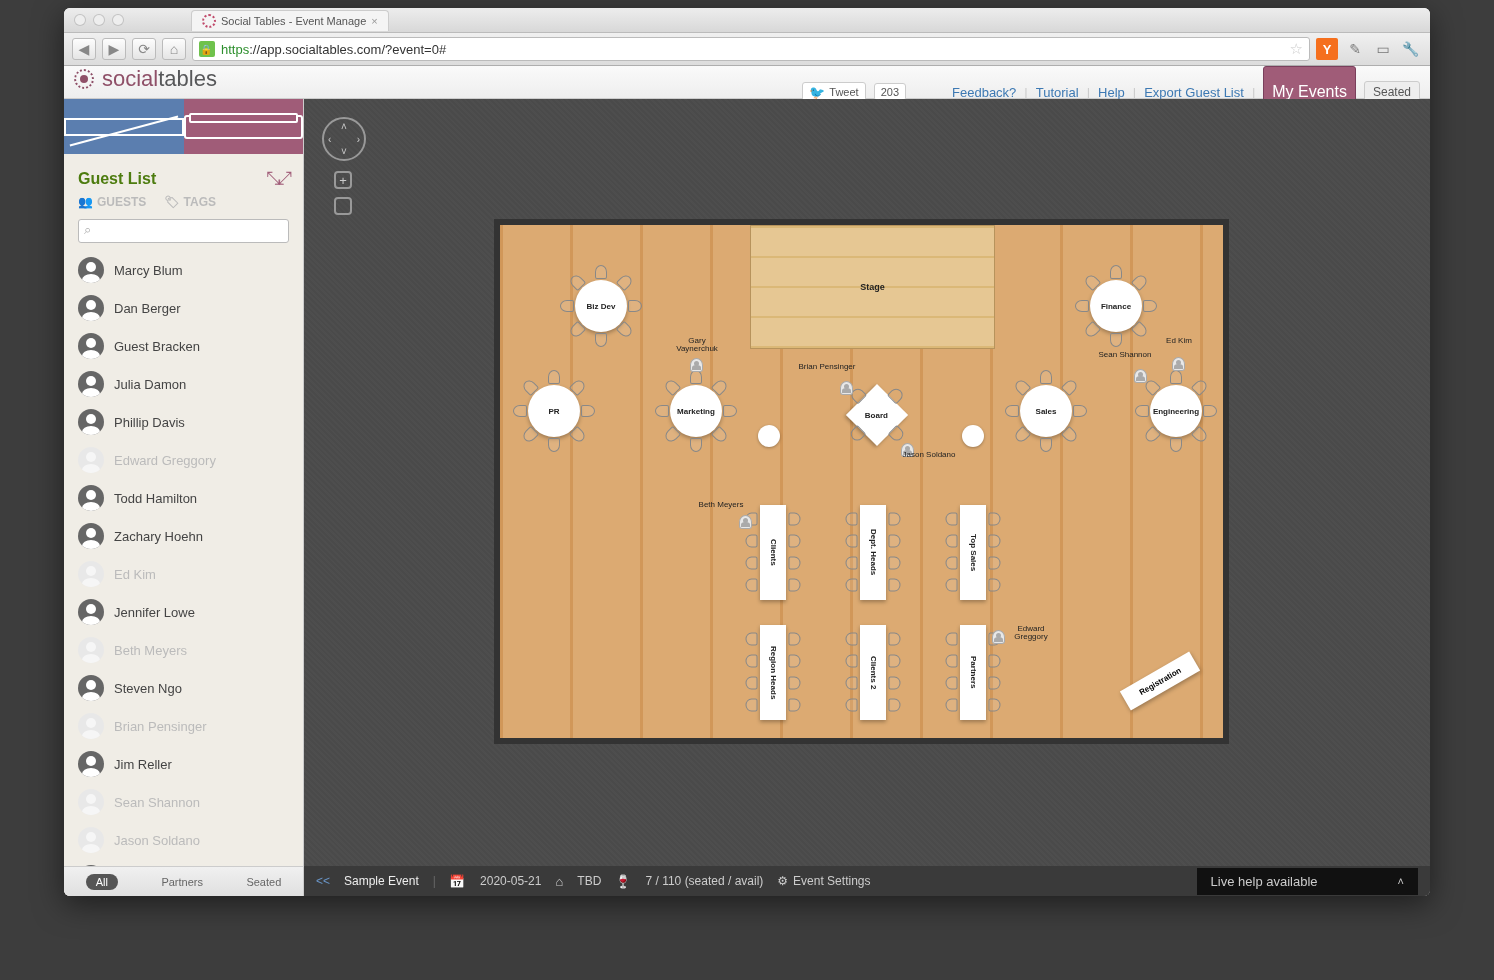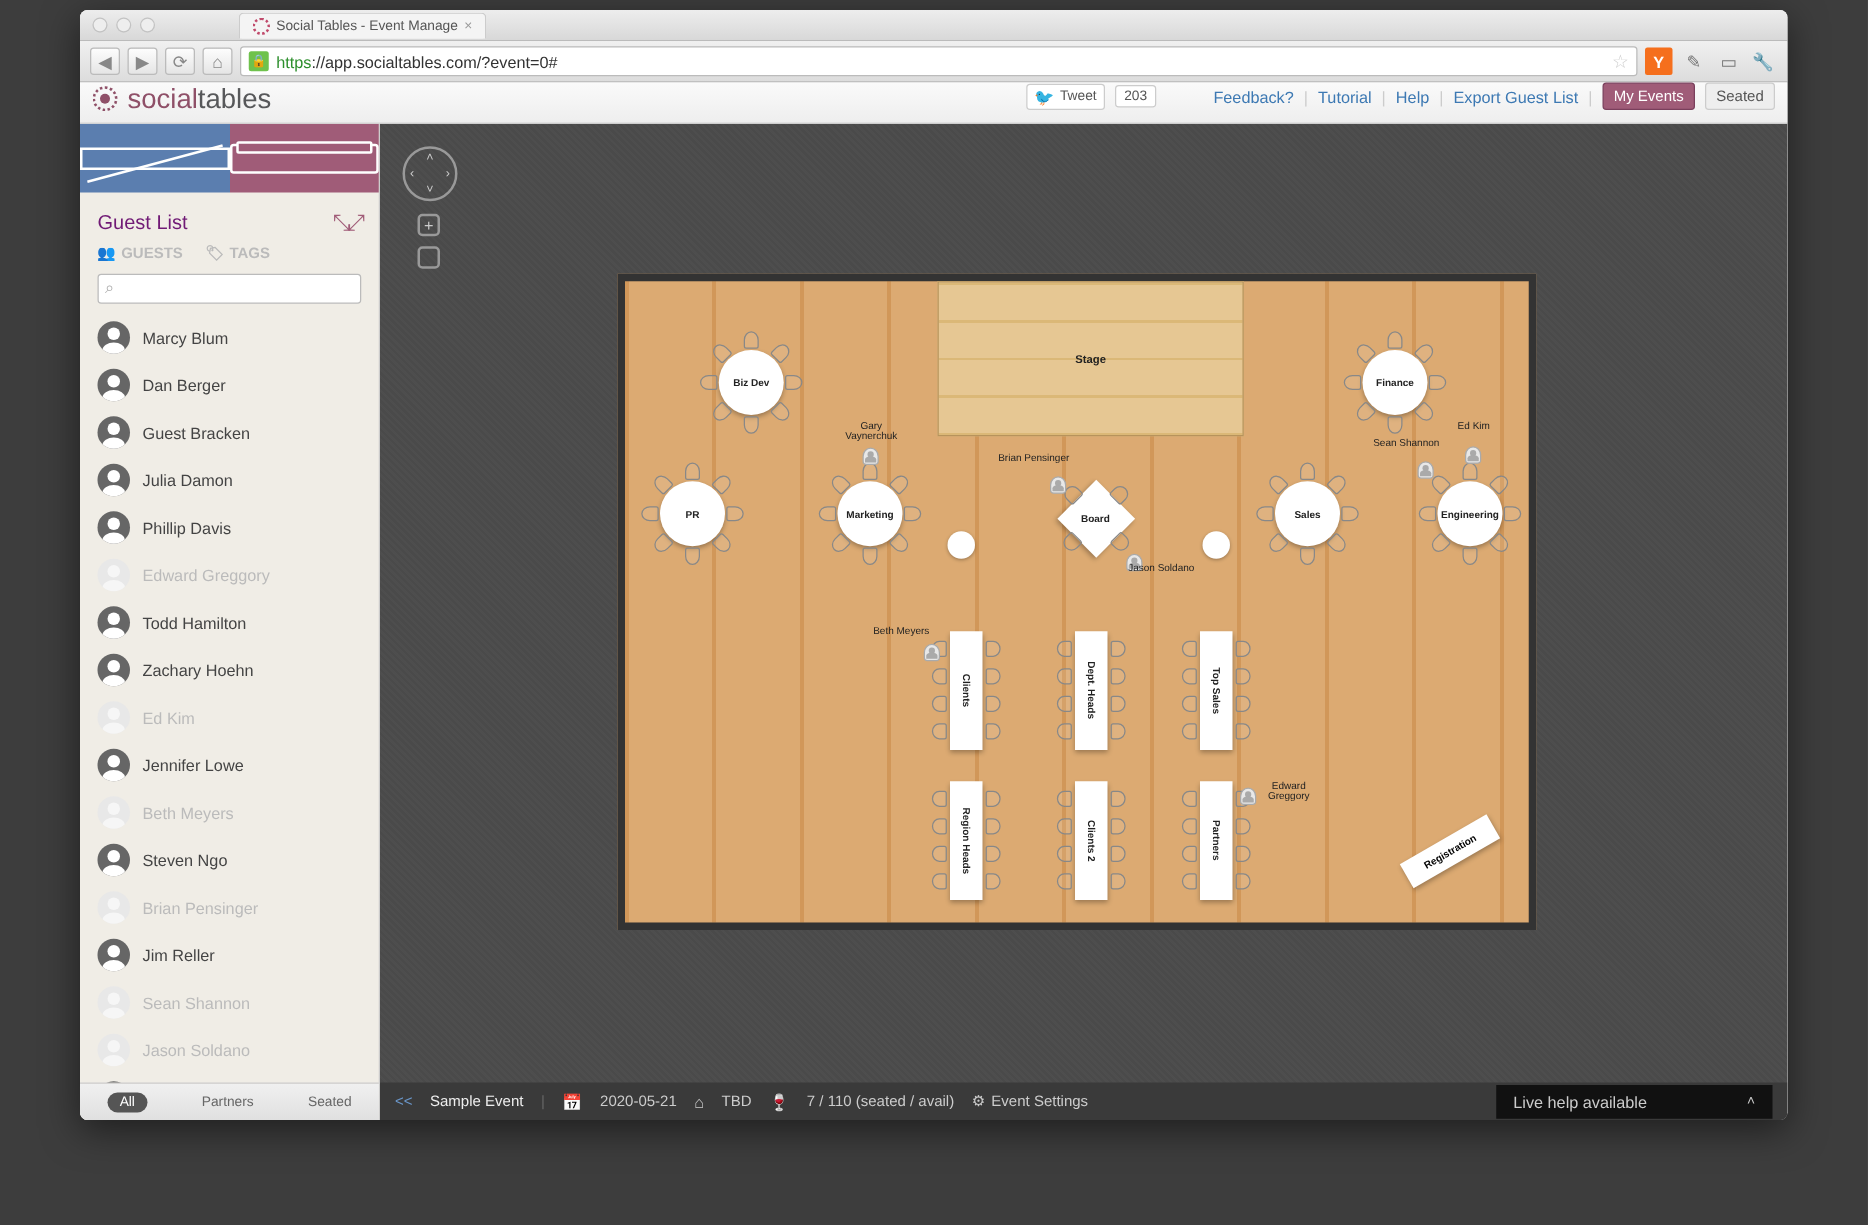--- a/index.html
+++ b/index.html
@@ -22,36 +22,36 @@
 .app-header{height:33px;background:linear-gradient(#fafafa,#eee);border-bottom:1px solid #ccc;display:flex;align-items:flex-start;padding:0 10px;gap:29px}
 .logo{display:flex;align-items:center;gap:8px;color:#8f5068;font-size:22px;font-weight:300}
 .logo .mark{width:20px;height:20px;border:2px dotted #8f5068;border-radius:50%;position:relative}
 .logo .mark::after{content:"";position:absolute;inset:4px;background:#8f5068;border-radius:50%}
 .logo b{color:#57585a;font-weight:400}
 .header-right{margin-left:auto;display:flex;align-items:center;gap:8px;font-size:13px}
 .tweet-box{border:1px solid #ccc;border-radius:3px;padding:2px 6px;display:flex;align-items:center;gap:4px;font-size:11px;color:#555;background:#fff}
 .twbird{color:#3ab3e6;font-size:13px}
 .twcount{border:1px solid #ccc;border-radius:3px;padding:2px 6px;font-size:11px;color:#555;background:#fff}
 .lnk{color:#3d79b3;cursor:pointer;font-size:13px}
-.my-events{background:#a05c78;color:#fff;padding:3px 8px;border-radius:3px;font-size:12px;border:1px solid #7a3f5c}
+.my-events{background:#a05c78;color:#fff;padding:16px 8px;border-radius:3px;font-size:16px;border:1px solid #7a3f5c}
 .logout{background:#eee;border:1px solid #ccc;padding:3px 8px;border-radius:3px;font-size:12px;color:#555}
 
 .app-body{flex:1;display:flex;position:relative;overflow:hidden}
 
 .side{width:240px;background:#f0ede6;display:flex;flex-direction:column;border-right:1px solid #ccc;position:relative}
 .side-tabs{display:flex;height:55px}
 .side-tabs div{flex:1;display:flex;align-items:center;justify-content:center;font-size:24px;color:#fff}
 .tab-a{background:#5b7eaf}
 .tab-b{background:#a05c78}
 .tab-a .rect{width:28px;height:18px;border:2px solid #fff;position:relative}
 .tab-a .rect::after{content:"";position:absolute;left:2px;top:10px;right:2px;height:2px;background:#fff;transform:rotate(-15deg)}
 .tab-b .clip{width:20px;height:24px;border:2px solid #fff;border-radius:3px;position:relative}
 .tab-b .clip::before{content:"";position:absolute;top:-4px;left:3px;right:3px;height:6px;border:2px solid #fff;border-radius:2px;background:#a05c78}
 .panel-head{padding:14px 14px 6px;display:flex;align-items:center;justify-content:space-between}
-.gl-title{color:#701a75;font-weight:normal;font-size:16px}
+.gl-title{color:#4d7c0f;font-weight:bold;font-size:16px}
 .expand{color:#a05c78;font-size:18px;letter-spacing:-3px}
 .sub-tabs{display:flex;gap:18px;padding:0 14px 6px;font-size:12px;font-weight:bold}
 .sub-tabs span{display:flex;align-items:center;gap:4px;color:#bbb}
 .sub-tabs .act{color:#555}
 .search{margin:4px 14px 8px;position:relative}
 .search input{width:100%;height:24px;border:1px solid #bbb;border-radius:3px;padding:0 6px 0 22px;font-size:12px}
 .search::before{content:"⌕";position:absolute;left:6px;top:3px;color:#aaa;font-size:13px}
 .guest-list{flex:1;overflow:hidden}
 .guest{display:flex;align-items:center;gap:10px;padding:6px 14px;font-size:13px;color:#444}
 .guest.seated{color:#bbb}

